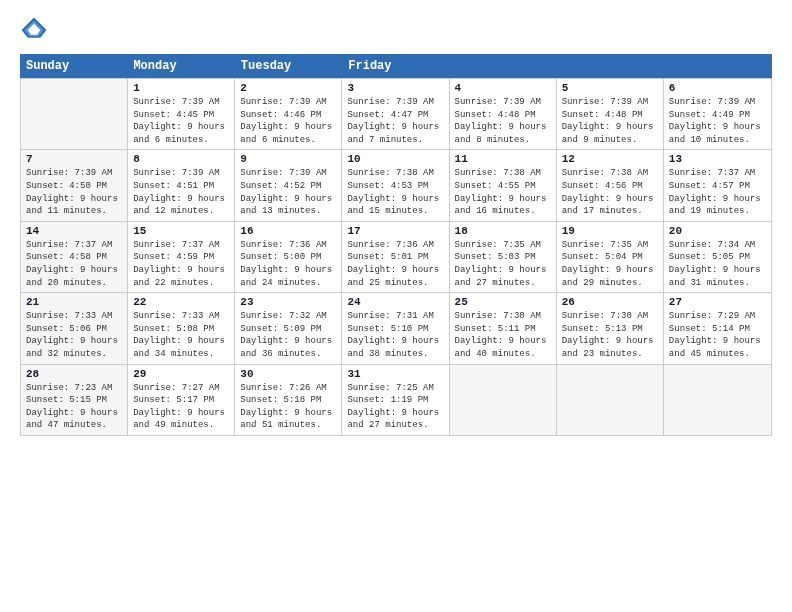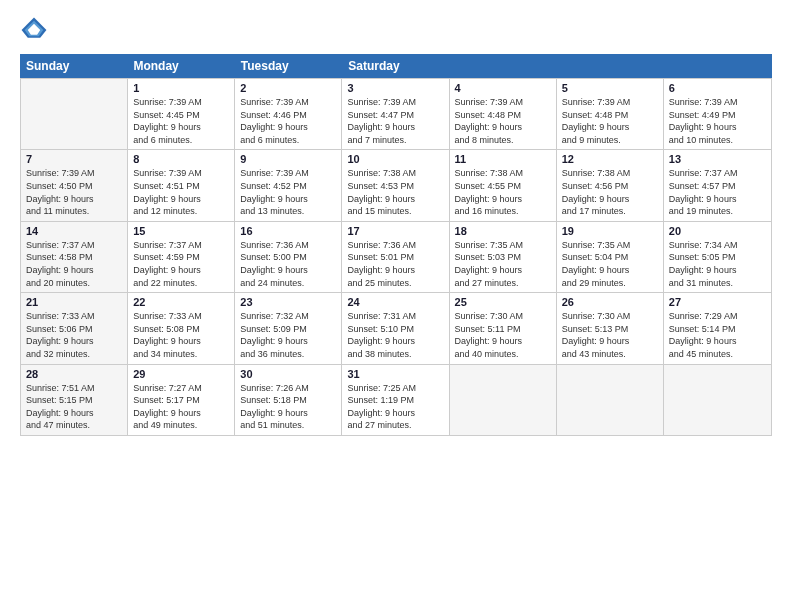--- a/index.html
+++ b/index.html
@@ -9,20 +9,21 @@
       font-family: Arial, sans-serif;
       background: #fff;
       overflow: hidden;
     }
     .page {
       width: 792px;
       height: 436px;
       padding: 16px 20px 12px 20px;
       display: flex;
       flex-direction: column;
+      font-family: Liberation Mono, monospace;
     }
     .header {
       display: flex;
       align-items: flex-start;
       justify-content: space-between;
       margin-bottom: 10px;
     }
     .logo {
       display: flex;
       align-items: center;
@@ -135,21 +136,21 @@
       <div class="month-title"></div>
       <div class="location"></div>
     </div>
   </div>
 
   <div class="calendar">
     <div class="cal-header">
     <div class="cal-header-cell">Sunday</div>
         <div class="cal-header-cell">Monday</div>
         <div class="cal-header-cell">Tuesday</div>
-        <div class="cal-header-cell">Saturday</div>
+        <div class="cal-header-cell">Friday</div>
       </div>
     <div class="cal-body">
     <div class="cal-row">
           <div class="cal-cell empty"></div>
           <div class="cal-cell">
             <div class="day-num">1</div>
             <div class="cell-line">Sunrise: 7:39 AM</div>
             <div class="cell-line">Sunset: 4:45 PM</div>
             <div class="cell-line">Daylight: 9 hours</div>
             <div class="cell-line">and 6 minutes.</div>
@@ -326,34 +327,34 @@
             <div class="cell-line">Sunrise: 7:30 AM</div>
             <div class="cell-line">Sunset: 5:11 PM</div>
             <div class="cell-line">Daylight: 9 hours</div>
             <div class="cell-line">and 40 minutes.</div>
           </div>
           <div class="cal-cell">
             <div class="day-num">26</div>
             <div class="cell-line">Sunrise: 7:30 AM</div>
             <div class="cell-line">Sunset: 5:13 PM</div>
             <div class="cell-line">Daylight: 9 hours</div>
-            <div class="cell-line">and 43 minutes.</div>
+            <div class="cell-line">and 23 minutes.</div>
           </div>
           <div class="cal-cell">
             <div class="day-num">27</div>
             <div class="cell-line">Sunrise: 7:29 AM</div>
             <div class="cell-line">Sunset: 5:14 PM</div>
             <div class="cell-line">Daylight: 9 hours</div>
             <div class="cell-line">and 45 minutes.</div>
           </div>
         </div>
         <div class="cal-row">
           <div class="cal-cell shaded">
             <div class="day-num">28</div>
-            <div class="cell-line">Sunrise: 7:51 AM</div>
+            <div class="cell-line">Sunrise: 7:23 AM</div>
             <div class="cell-line">Sunset: 5:15 PM</div>
             <div class="cell-line">Daylight: 9 hours</div>
             <div class="cell-line">and 47 minutes.</div>
           </div>
           <div class="cal-cell">
             <div class="day-num">29</div>
             <div class="cell-line">Sunrise: 7:27 AM</div>
             <div class="cell-line">Sunset: 5:17 PM</div>
             <div class="cell-line">Daylight: 9 hours</div>
             <div class="cell-line">and 49 minutes.</div>

